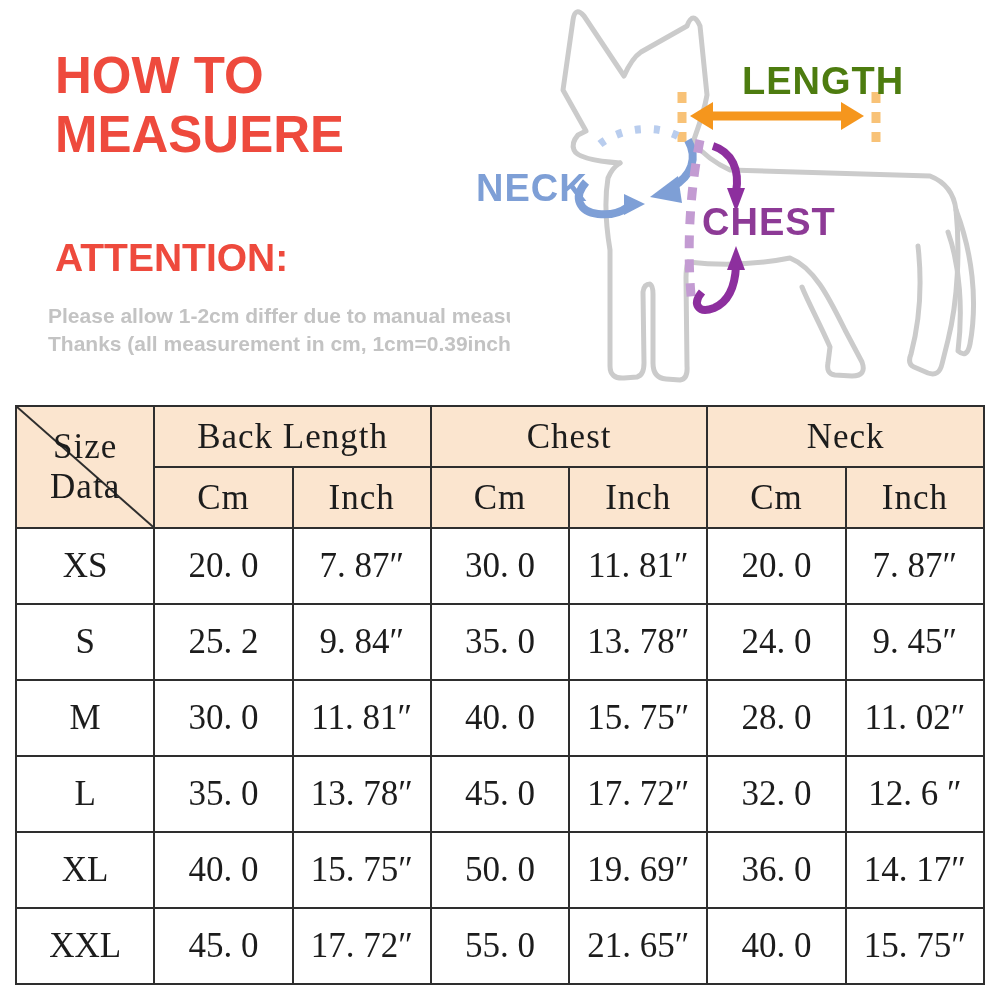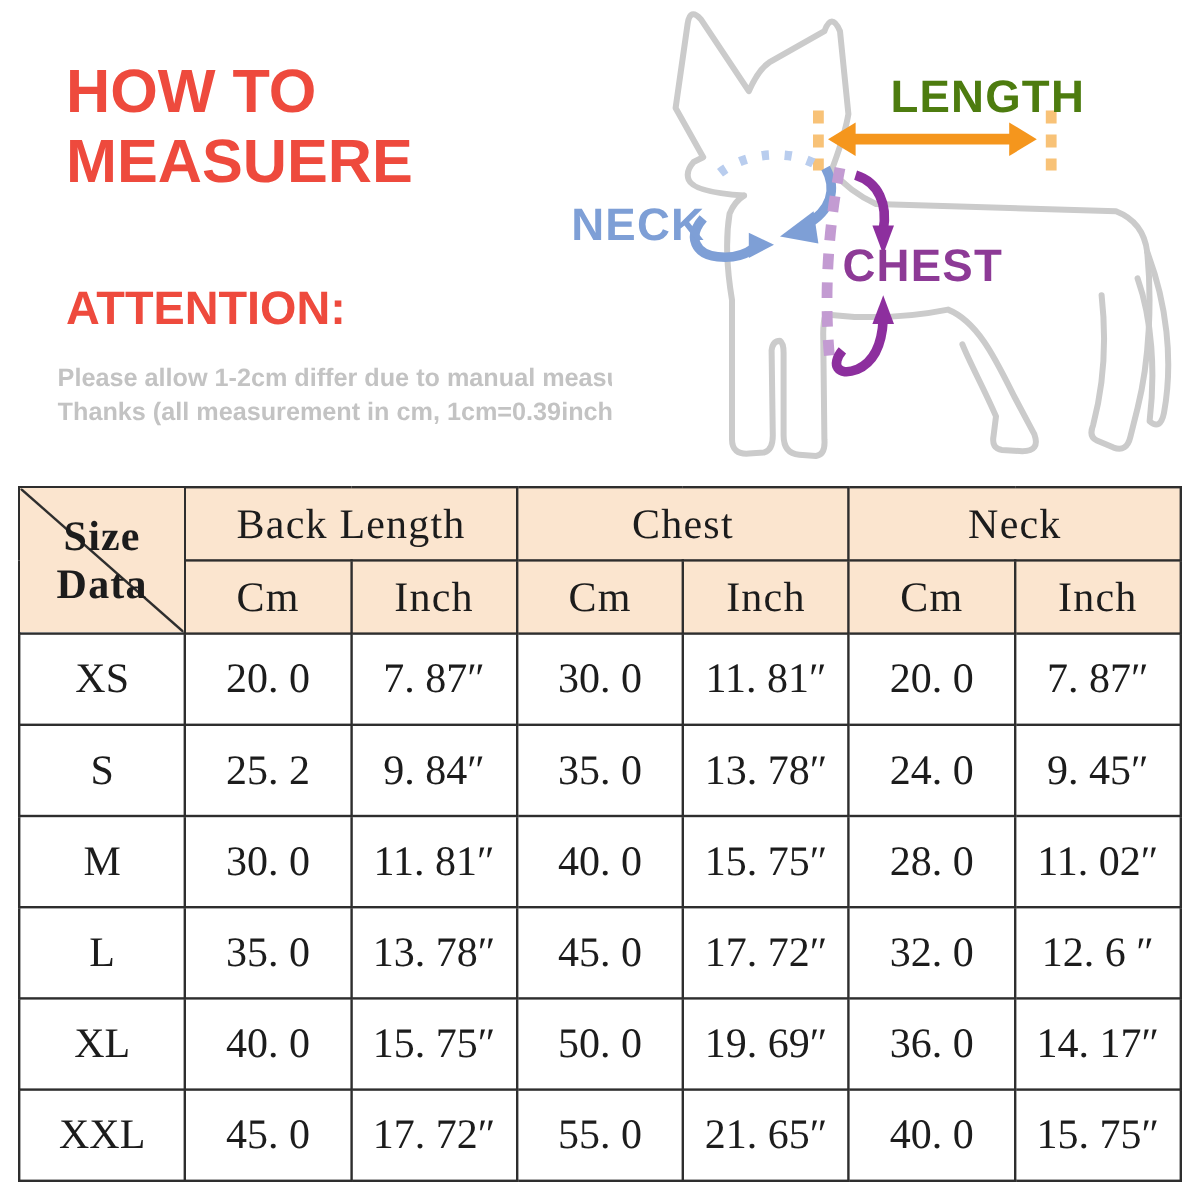--- a/index.html
+++ b/index.html
@@ -39,21 +39,21 @@
     font-family:"Liberation Serif","DejaVu Serif",serif;color:#1c1c1c;
   }
   .size-table th,.size-table td{
     border:2px solid #2e2e2e;text-align:center;vertical-align:middle;
     font-weight:normal;font-size:35px;padding:0;
   }
   .size-table thead th{background:#fbe5cf;height:59px;letter-spacing:1px;}
   .size-table tbody td,.size-table tbody th{height:74px;background:#ffffff;border-radius:10px;}
   .corner-cell{position:relative;background:#fbe5cf;}
   .corner-cell .diag-line{position:absolute;left:0;top:0;width:100%;height:100%;}
-  .corner-cell .corner-text{position:relative;z-index:1;font-weight:bold;}
+  .corner-cell .corner-text{position:relative;z-index:1;}
 </style>
 </head>
 <body>
 
 <div class="page-title">HOW TO MEASUERE</div>
 
 <div class="subtitle">
 </div>
 
 <div class="attention-title">ATTENTION:</div>

